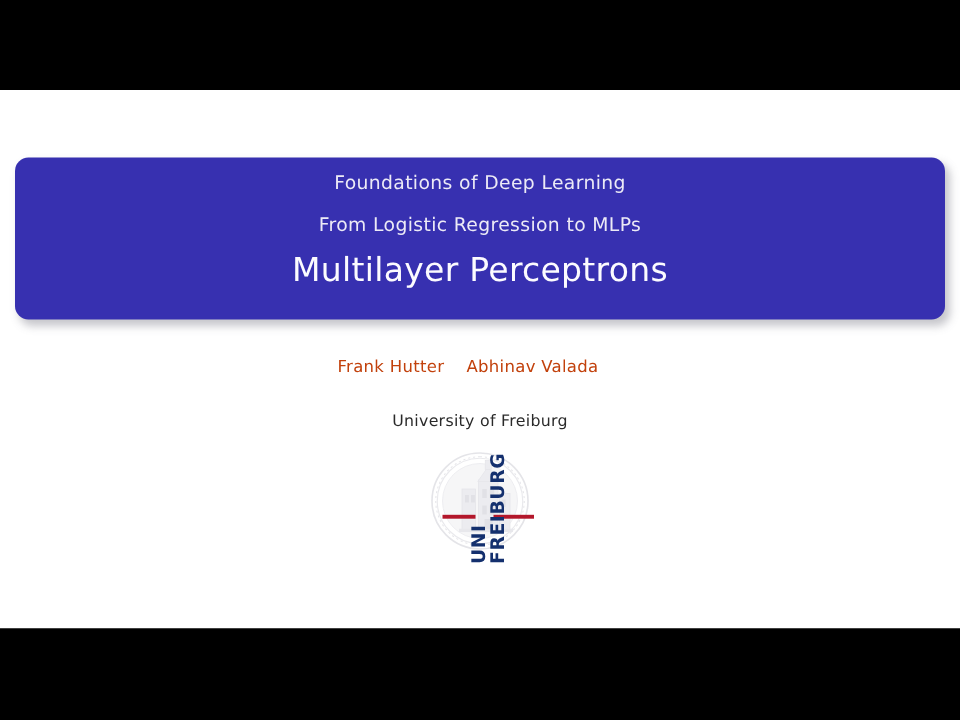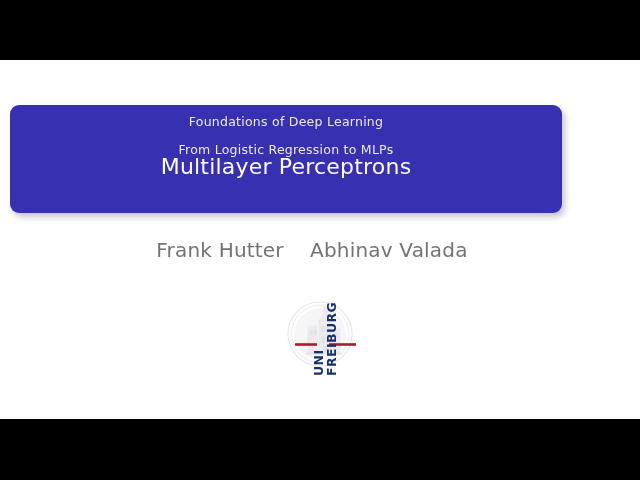--- a/index.html
+++ b/index.html
@@ -41,60 +41,60 @@
     height: 359px;
     background: #ffffff;
     overflow: hidden;
   }
 
   
   #title-block {
     position: absolute;
     left: 10px;
     top: 45px;
-    width: 552px;
+    width: 620px;
     height: 108px;
     background: #3730b0;
     border-radius: 9px;
     box-shadow: 3px 4px 6px rgba(120,120,130,0.42);
     box-sizing: border-box;
     display: flex;
     flex-direction: column;
     align-items: center;
     justify-content: flex-start;
     padding-top: 11px;
   }
 
   .course-line {
     color: #eceaf6;
     font-size: 12.5px;
     letter-spacing: 0.25px;
     line-height: 1;
     text-align: center;
   }
   #course-title { margin-bottom: 15px; }
-  #course-subtitle { }
+  #course-subtitle { margin-bottom: 14px; }
 
   #slide-title {
     color: #fcfbff;
     font-size: 22px;
     letter-spacing: 0.2px;
     line-height: 1;
     text-align: center;
   }
 
   
   #authors {
     position: absolute;
     left: 0;
     top: 178px;
     width: 624px;
     text-align: center;
-    color: #737373;
-    font-size: 20px;
+    color: #c2410c;
+    font-size: 11px;
     letter-spacing: 0.2px;
     white-space: pre;
   }
 
   
   #affiliation {
     position: absolute;
     left: 0;
     top: 215px;
     width: 640px;
@@ -124,20 +124,21 @@
   <div id="slide">
 
     <div id="title-block">
       <div class="course-line" id="course-title">Foundations of Deep Learning</div>
       <div class="course-line" id="course-subtitle">From Logistic Regression to MLPs</div>
       <div id="slide-title">Multilayer Perceptrons</div>
     </div>
 
     <div id="authors">Frank Hutter    Abhinav Valada</div>
 
+    <div id="affiliation">University of Freiburg</div>
 
     <div id="logo">
       <svg width="88" height="82" viewBox="0 0 88 82" xmlns="http://www.w3.org/2000/svg">
 
         <g opacity="0.55">
           <circle cx="38" cy="38" r="32" fill="none" stroke="#cfcfd6" stroke-width="1.1"></circle>
           <circle cx="38" cy="38" r="28.5" fill="none" stroke="#d8d8de" stroke-width="0.8"></circle>
           <circle cx="38" cy="38" r="25" fill="#efeff2" stroke="#dcdce2" stroke-width="0.6"></circle>
 
           <g stroke="#d2d2d9" stroke-width="0.7">

